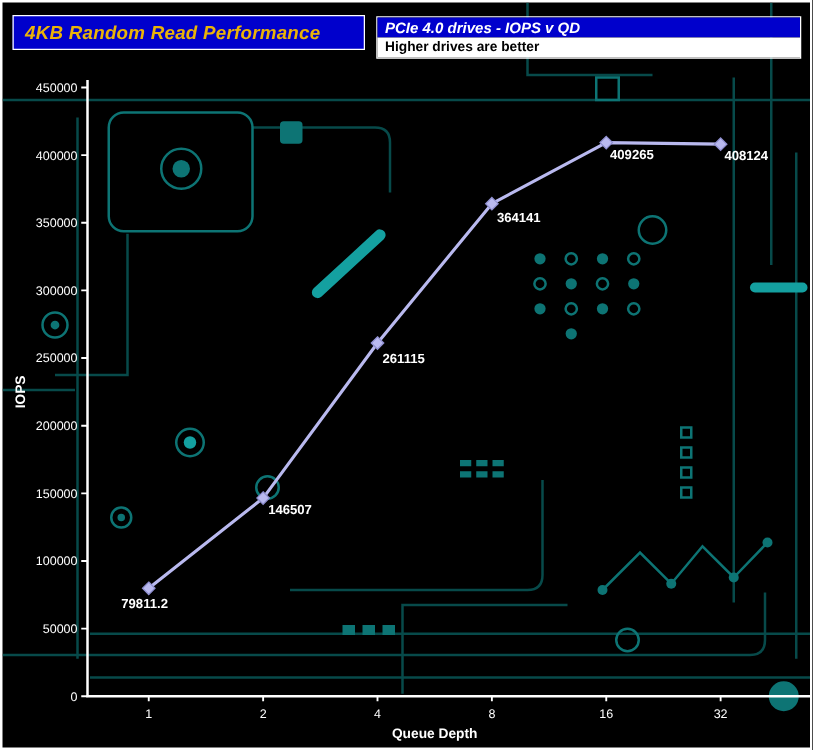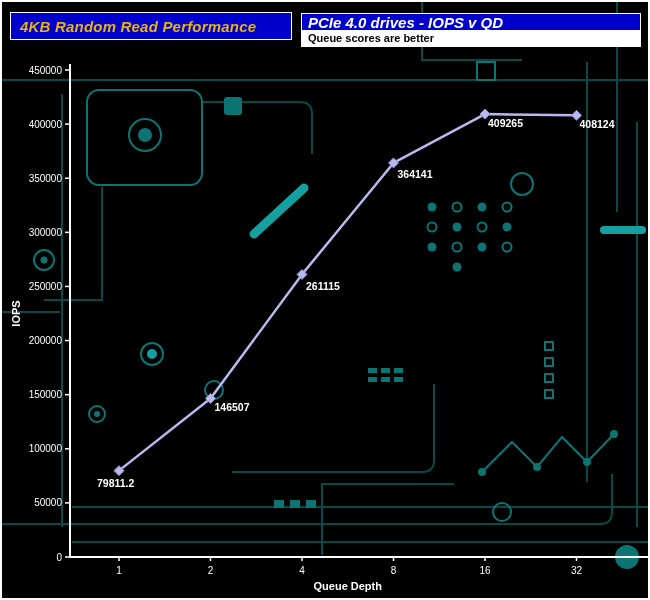--- a/index.html
+++ b/index.html
@@ -18,21 +18,21 @@
     background:var(--blue,#0000cc); border:1px solid #fff;
     color:#eab308; font-size:15px; font-weight:bold; font-style:italic;
     display:flex; align-items:center; padding-left:9px;
     letter-spacing:0.2px;
   }
   .sub-box {
     position:absolute; left:299px; top:11px; width:340px;
     border:1px solid #fff;
   }
   .sub-top {
-    background:var(--blue,#0000cc); color:#fff; font-size:15px;
+    background:var(--blue,#0000cc); color:#fff; font-size:12px;
     font-weight:bold; font-style:italic; padding:1px 6px; height:16px;
     display:flex; align-items:center;
   }
   .sub-bottom {
     background:#fff; color:#000; font-size:11px; font-weight:bold;
     padding:1px 6px; height:16px; display:flex; align-items:center;
   }
 </style>
 </head>
 <body>
@@ -168,17 +168,17 @@
       <path d="M483,107.08432222222217 L488,112.08432222222217 L483,117.08432222222217 L478,112.08432222222217 Z" fill="#b9b9ef" stroke="#8f8fd0" stroke-width="1"></path>
       <text x="486" y="125.08432222222217" fill="#ffffff" font-family="&quot;Liberation Sans&quot;, sans-serif" font-size="10.5" font-weight="bold">409265</text>
       <path d="M574.5,108.31913777777777 L579.5,113.31913777777777 L574.5,118.31913777777777 L569.5,113.31913777777777 Z" fill="#b9b9ef" stroke="#8f8fd0" stroke-width="1"></path>
       <text x="577.5" y="126.31913777777777" fill="#ffffff" font-family="&quot;Liberation Sans&quot;, sans-serif" font-size="10.5" font-weight="bold">408124</text>
     </svg>
 
   <div id="header">
     <div class="title-box">4KB Random Read Performance</div>
     <div class="sub-box">
       <div class="sub-top">PCIe 4.0 drives - IOPS v QD</div>
-      <div class="sub-bottom">Queue scores are better</div>
+      <div class="sub-bottom">Higher drives are better</div>
     </div>
   </div>
 
 </div>
 
 </body></html>

